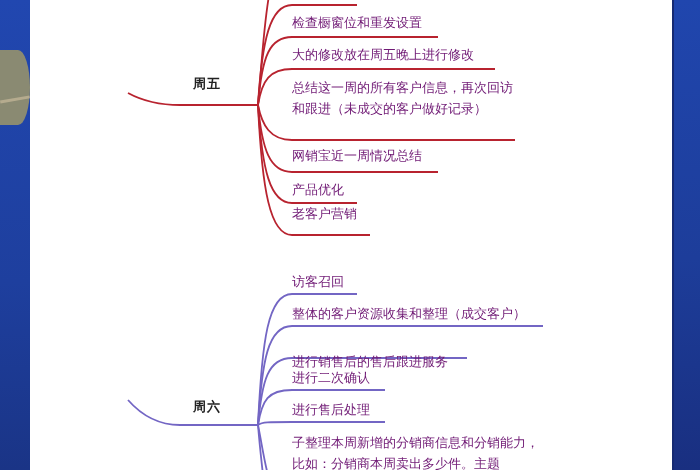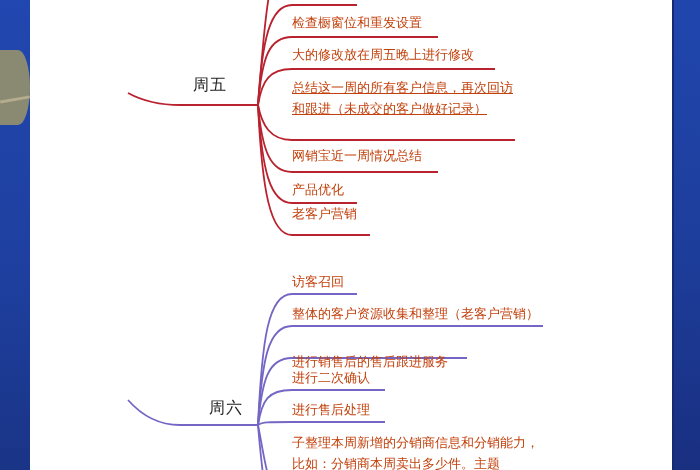--- a/index.html
+++ b/index.html
@@ -8,22 +8,22 @@
   .edge-left { position:absolute; left:0; top:0; width:30px; height:470px;
                background:linear-gradient(180deg,#2147b0 0%,#1e3f9e 60%,#1a3486 100%); }
   .edge-left .blob { position:absolute; left:0; top:50px; width:30px; height:75px;
                background:#8a8a72; border-radius:0 40% 40% 0/0 50% 50% 0; }
   .edge-left .blob::after { content:""; position:absolute; left:0; top:48px; width:30px; height:3px;
                background:#c8b99a; transform:rotate(-10deg); opacity:0.7; }
   .edge-right { position:absolute; right:0; top:0; width:28px; height:470px;
                background:linear-gradient(180deg,#2046ae 0%,#1d3d9a 55%,#192f80 100%); }
   .edge-right::before { content:""; position:absolute; left:0; top:0; width:2px; height:100%; background:#162a72; }
   svg.lines { position:absolute; left:0; top:0; }
-  .topic { position:absolute; font-weight:normal; font-size:16px; color:#222; letter-spacing:1px;text-align:right; }
-  .item { position:absolute; left:292px; font-size:13px; color:#c2410c; line-height:20px; white-space:nowrap; }
+  .topic { position:absolute; font-weight:bold; font-size:13px; color:#222; letter-spacing:1px;text-align:right; }
+  .item { position:absolute; left:292px; font-size:13px; color:#701a75; line-height:20px; white-space:nowrap; }
   .item.multi { white-space:normal; width:232px; line-height:21px; }
 </style>
 </head>
 <body>
 
 <div class="edge-left">
   <div class="blob"></div>
 </div>
 <div class="edge-right"></div>
 
@@ -50,25 +50,25 @@
     <path d="M258,425 C262,422 268,422 292,422 L385,422"></path>
     <path d="M258,425 C262,445 264,460 268,475"></path>
     <path d="M258,425 C260,450 262,465 263,475"></path>
   </g>
 </svg>
 
 <div class="topic" style="left:193px;top:75px;">周五</div>
 
 <div class="item" style="top:13px;">检查橱窗位和重发设置</div>
 <div class="item" style="top:45px;">大的修改放在周五晚上进行修改</div>
-<div class="item multi" style="top:77px;text-decoration:underline;">总结这一周的所有客户信息，再次回访和跟进（未成交的客户做好记录）</div>
+<div class="item multi" style="top:77px;">总结这一周的所有客户信息，再次回访和跟进（未成交的客户做好记录）</div>
 <div class="item" style="top:146px;">网销宝近一周情况总结</div>
 <div class="item" style="top:180px;">产品优化</div>
 <div class="item" style="top:204px;font-family:Liberation Serif, serif;">老客户营销</div>
 
-<div class="topic" style="left:193px;top:398px;margin-left:16px;">周六</div>
+<div class="topic" style="left:193px;top:398px;">周六</div>
 
 <div class="item" style="top:272px;">访客召回</div>
-<div class="item" style="top:304px;">整体的客户资源收集和整理（老客户营销）</div>
+<div class="item" style="top:304px;">整体的客户资源收集和整理（成交客户）</div>
 <div class="item" style="top:352px;">进行销售后的售后跟进服务</div>
 <div class="item" style="top:368px;">进行二次确认</div>
 <div class="item" style="top:400px;">进行售后处理</div>
 <div class="item multi" style="top:432px;width:254px;">子整理本周新增的分销商信息和分销能力，比如：分销商本周卖出多少件。主题</div>
 
 </body></html>

